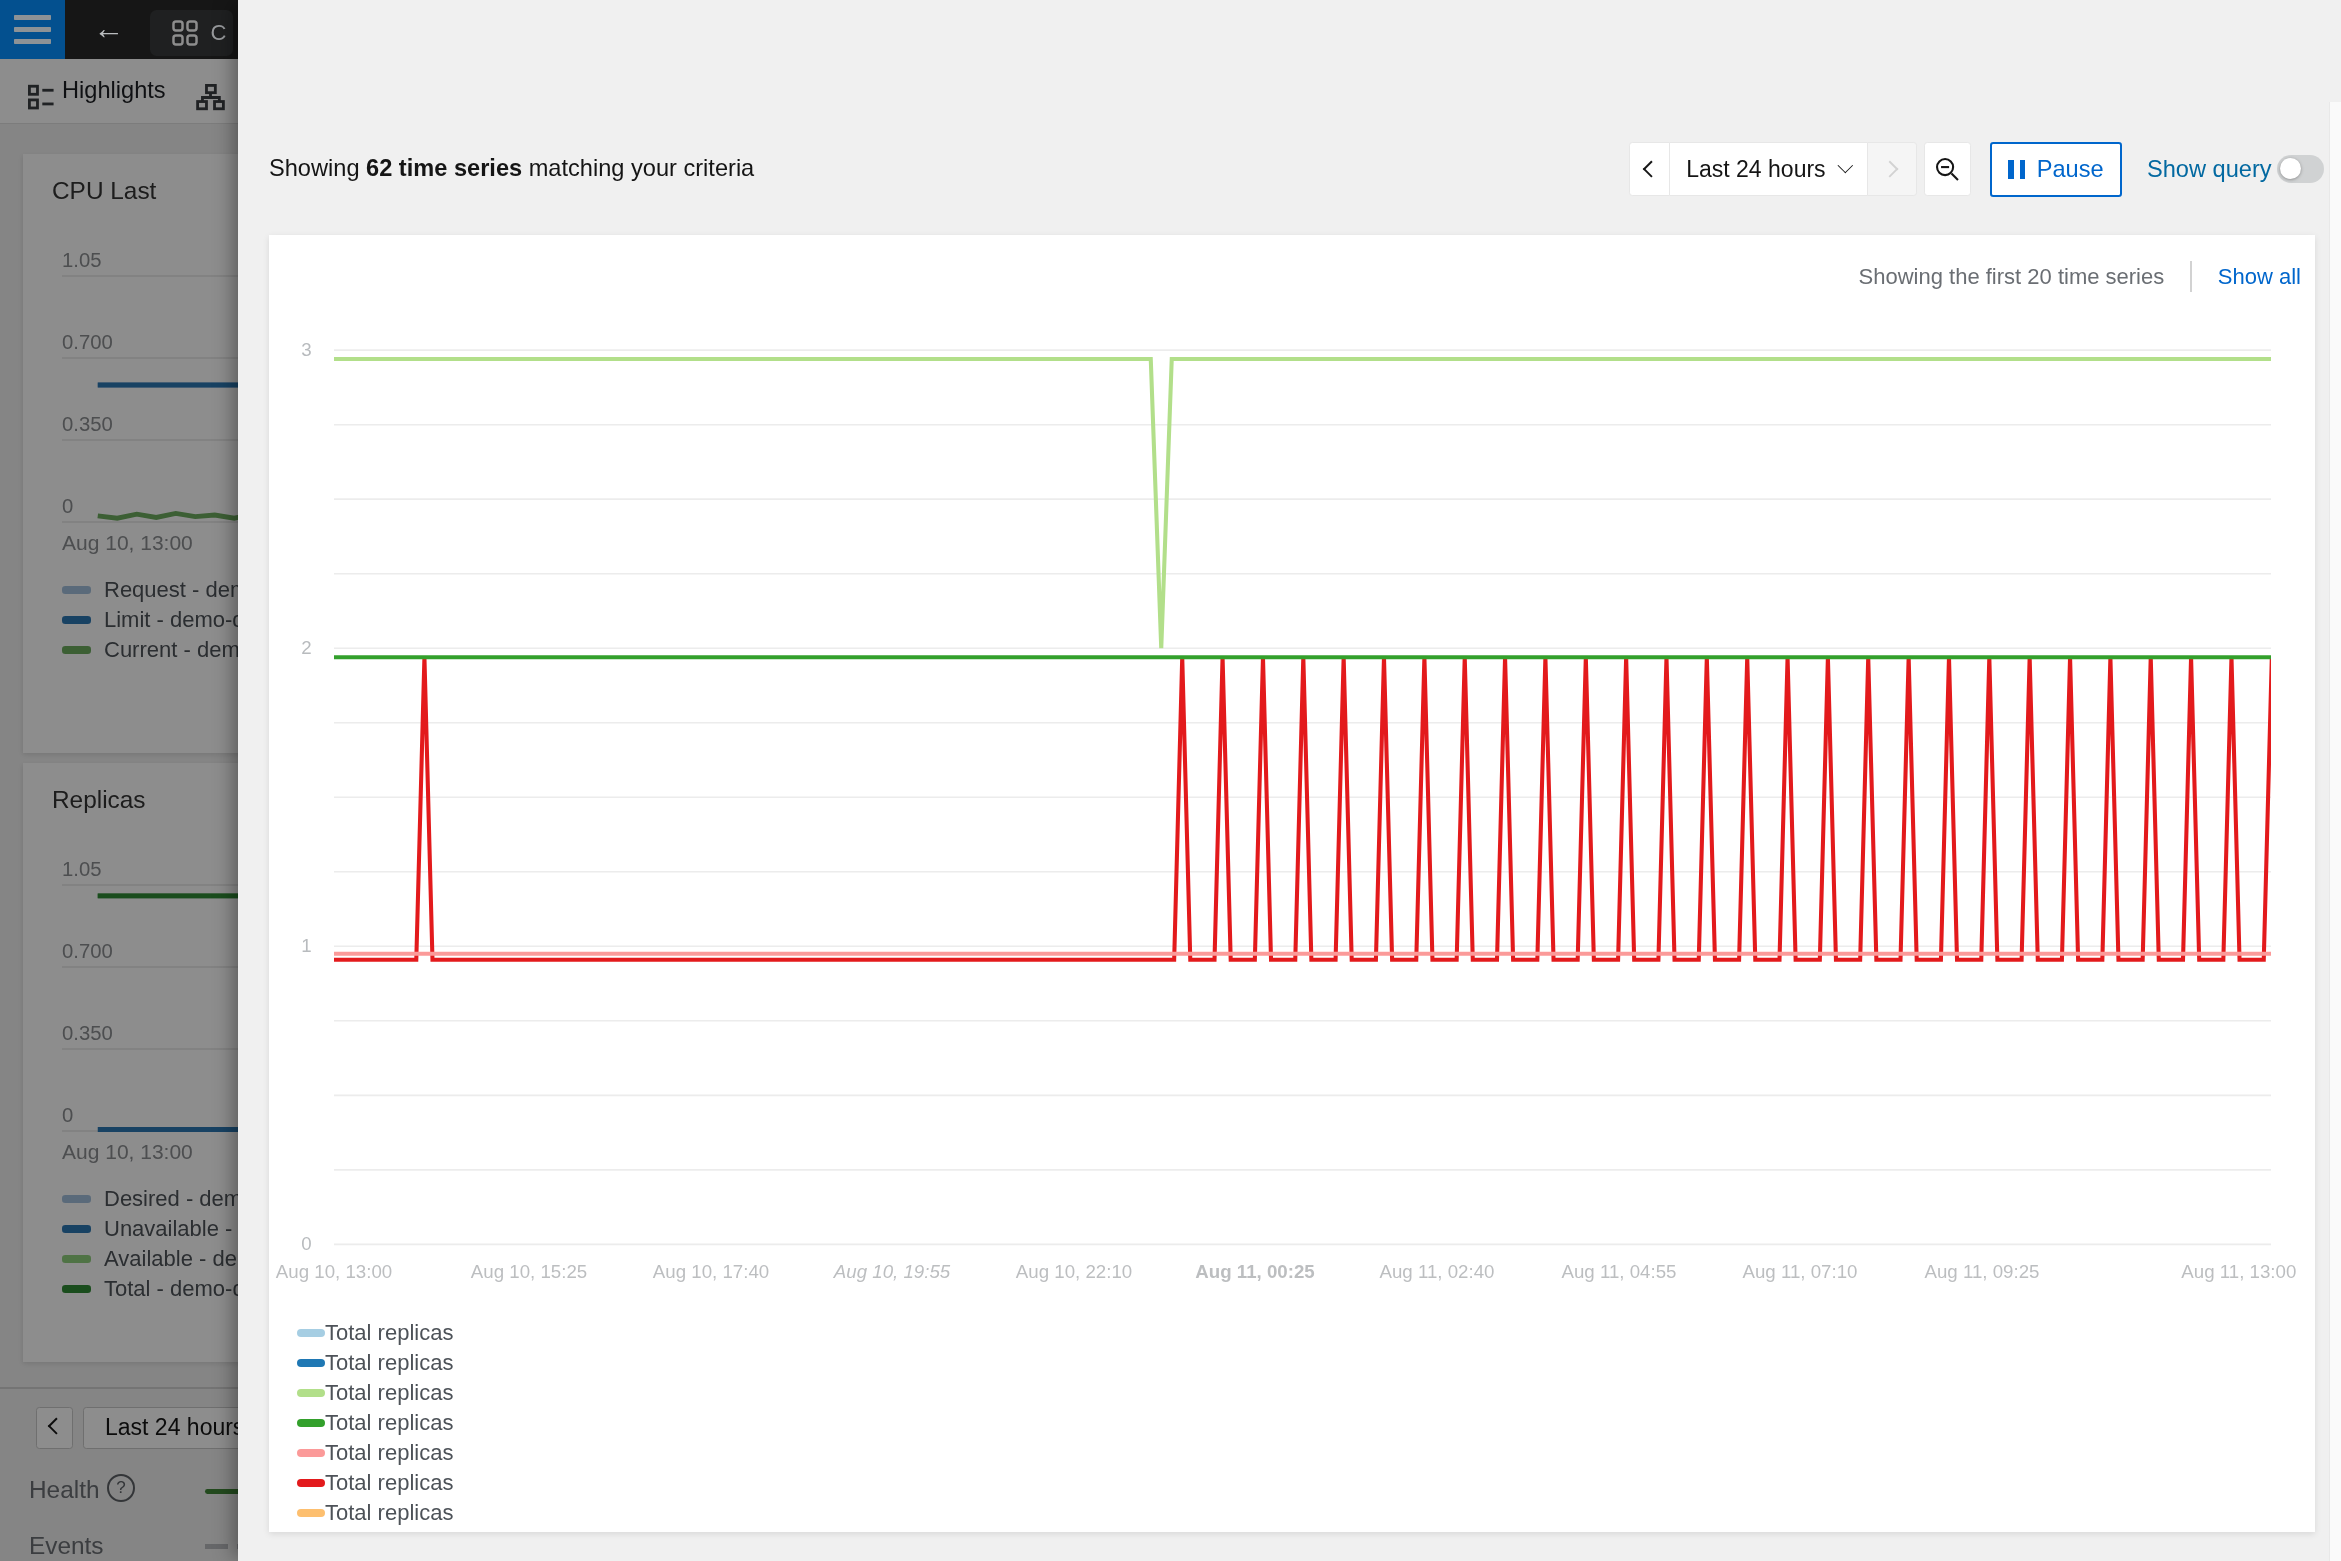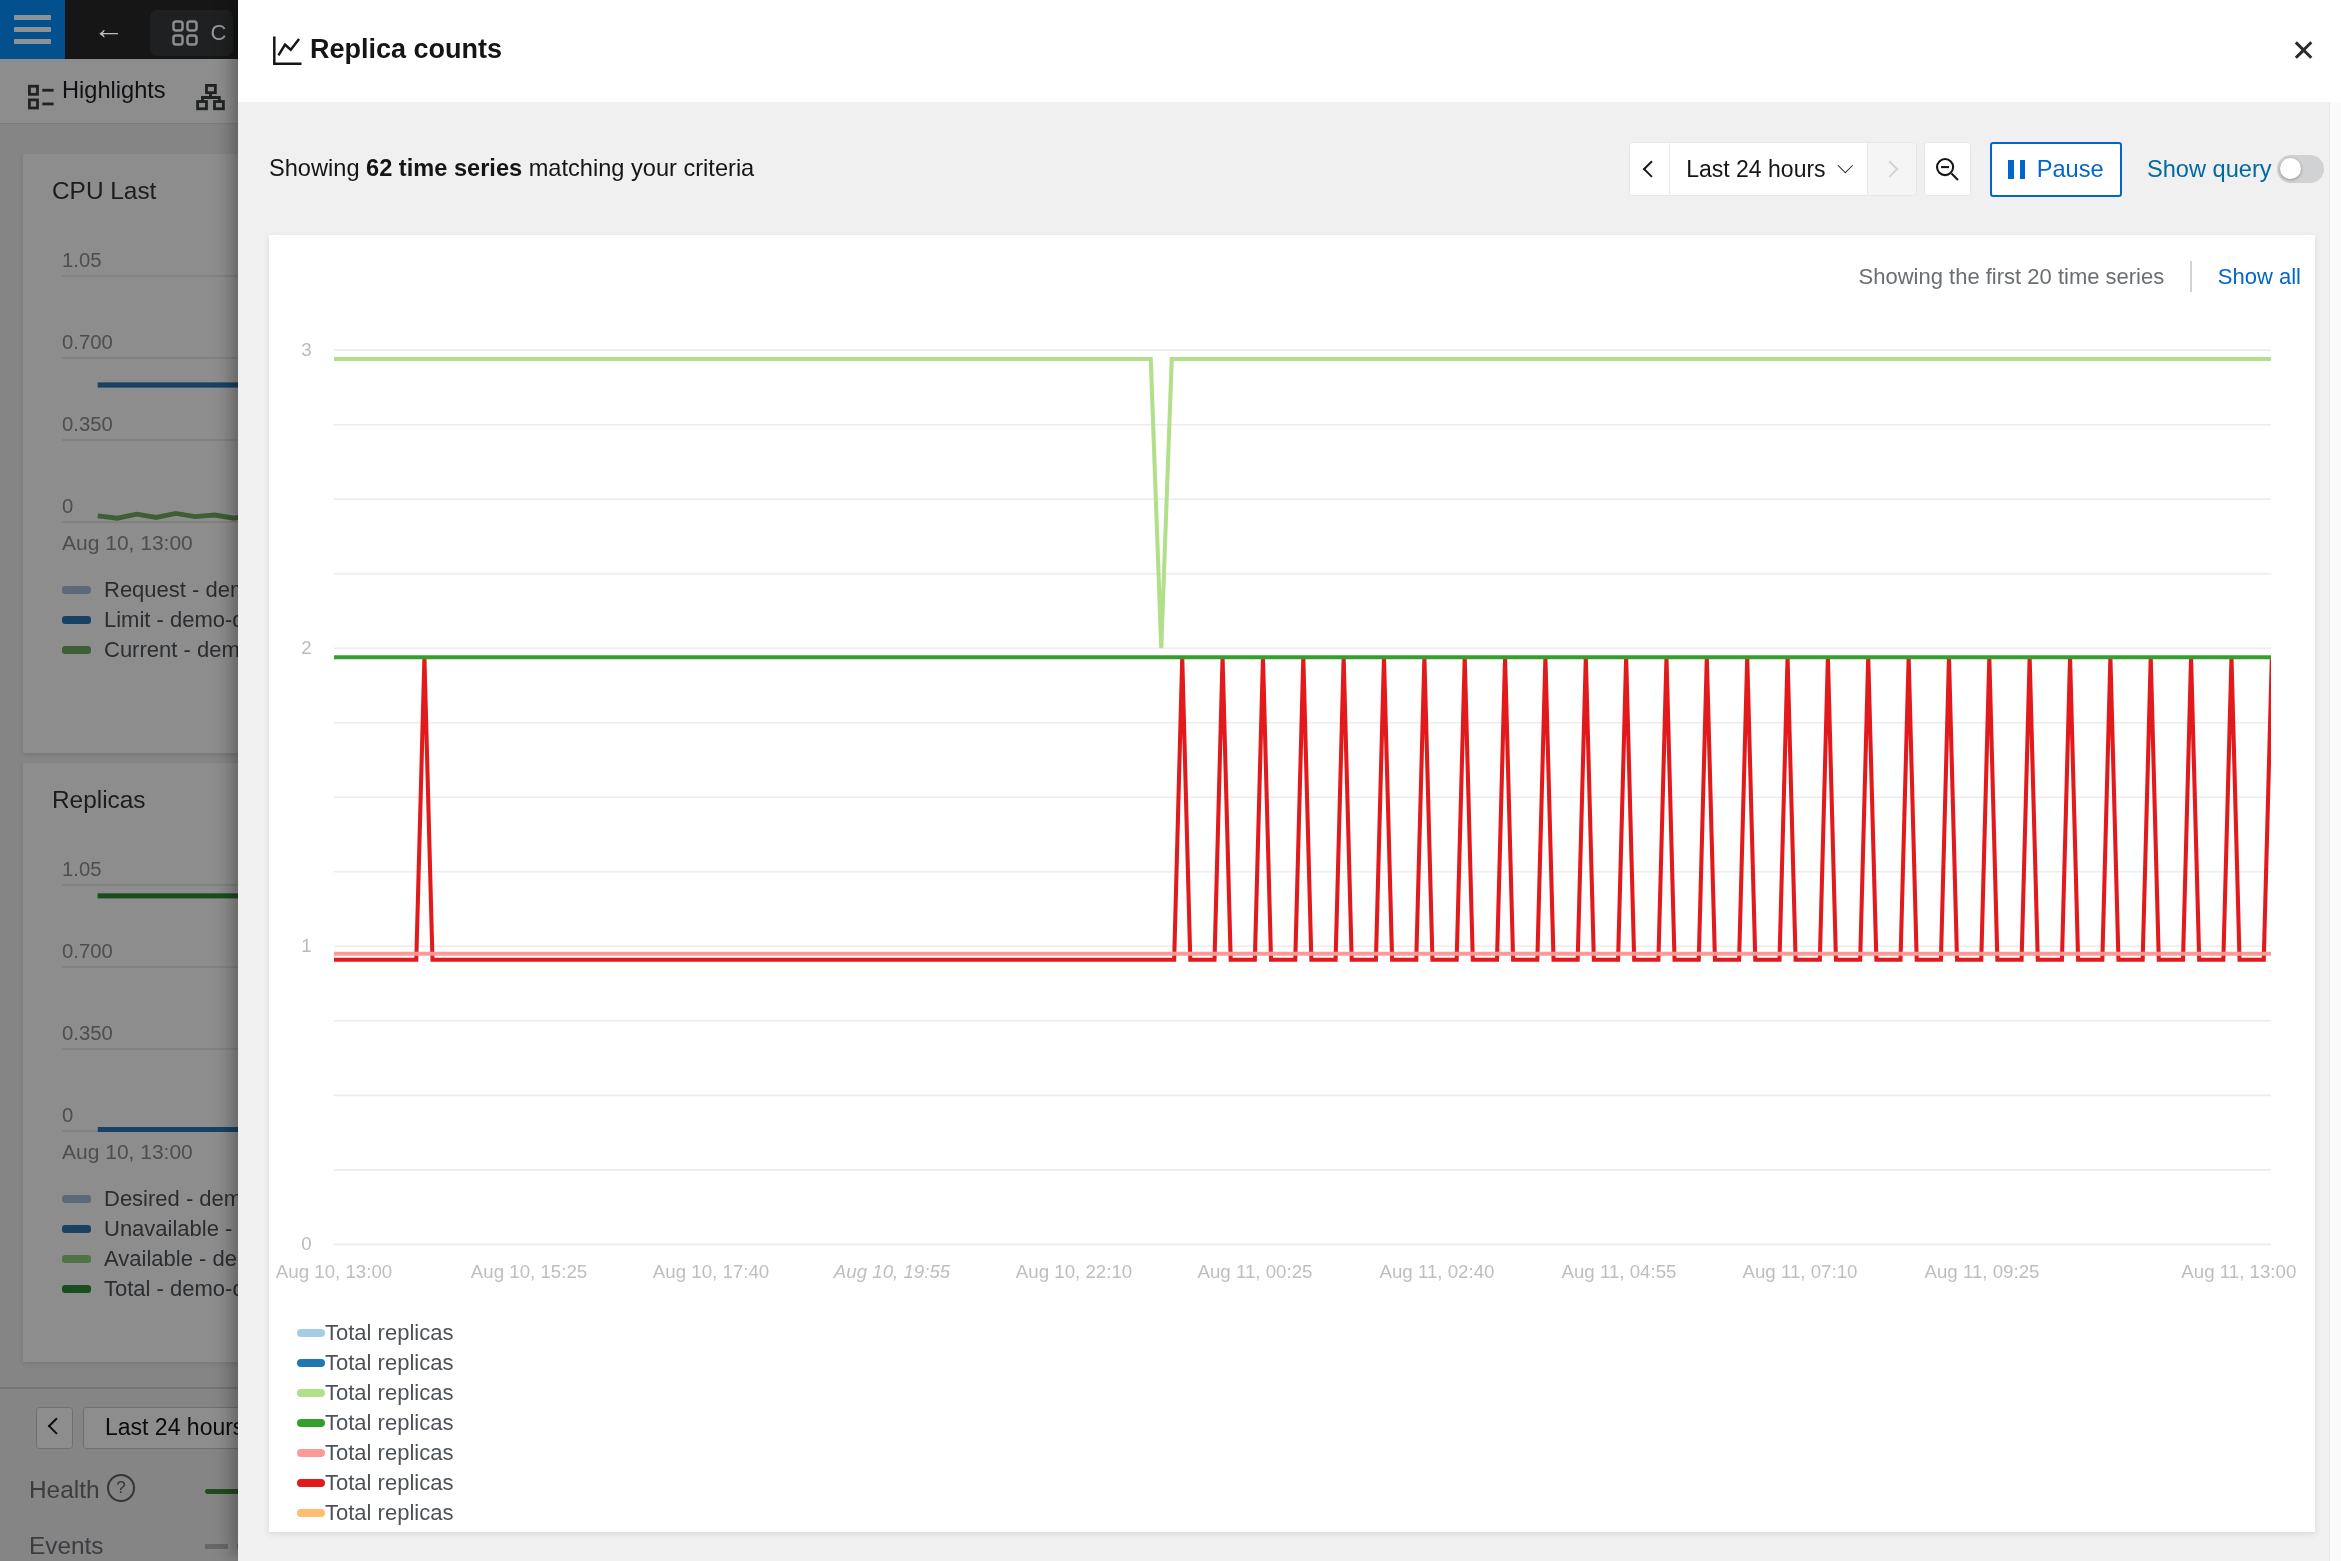--- a/index.html
+++ b/index.html
@@ -205,28 +205,20 @@
     <div class="help-circle">?</div>
     <div class="health-line"></div>
     <div class="events-label">Events</div>
     <div class="events-dash" style="left:205px;"></div>
     <div class="events-dash" style="left:237px;"></div>
   </div>
 
   <div class="backdrop"></div>
 
   <div class="modal">
-    <div class="modal-header">
-      <svg class="modal-title-icon" width="33" height="33" viewBox="0 0 40 40">
-        <path d="M4,3 V36 H37" fill="none" stroke="#151515" stroke-width="3"></path>
-        <path d="M9,26 L17,13 L24,19 L34,6" fill="none" stroke="#151515" stroke-width="3"></path>
-      </svg>
-      <div class="modal-title">Replica counts</div>
-      <button class="modal-close">✕</button>
-    </div>
 
     <div class="summary">
       <span>Showing </span><b>62 time series</b><span> matching your criteria</span>
     </div>
 
     <div class="ctl ctl-prev">
         <span class="chev left"></span>
       </div>
     <div class="ctl ctl-range">
       <span>Last 24 hours</span>
@@ -284,21 +276,21 @@
           <path d="M0,784.5 H2382" fill="none" stroke="#fb9a99" stroke-width="5"></path>
           <path d="M0,419.7 H2382" fill="none" stroke="#33a02c" stroke-width="5"></path>
           <path d="M0,53.0 H1004.4 L1017.3,408.7 L1030.2,53.0 H2382" fill="none" stroke="#b2df8a" stroke-width="5"></path>
         </svg>
       <div id="x-labels">
           <div style="left: 0px;">Aug 10, 13:00</div>
           <div style="left: 195px;">Aug 10, 15:25</div>
           <div style="left: 377px;">Aug 10, 17:40</div>
           <div style="left: 558px; font-style: italic;">Aug 10, 19:55</div>
           <div style="left: 740px;">Aug 10, 22:10</div>
-          <div style="left: 921px;">Aug 11, 00:25</div>
+          <div style="left: 921px; font-weight: bold;">Aug 11, 00:25</div>
           <div style="left: 1103px;">Aug 11, 02:40</div>
           <div style="left: 1285px;">Aug 11, 04:55</div>
           <div style="left: 1466px;">Aug 11, 07:10</div>
           <div style="left: 1648px;">Aug 11, 09:25</div>
           <div style="left: 1937px; transform: translateX(-78%);">Aug 11, 13:00</div>
         </div>
       <div id="main-legend">
           <div class="main-legend-row">
             <div class="main-swatch" style="background: rgb(166, 206, 227);"></div>
             <div class="main-legend-label">Total replicas</div>

